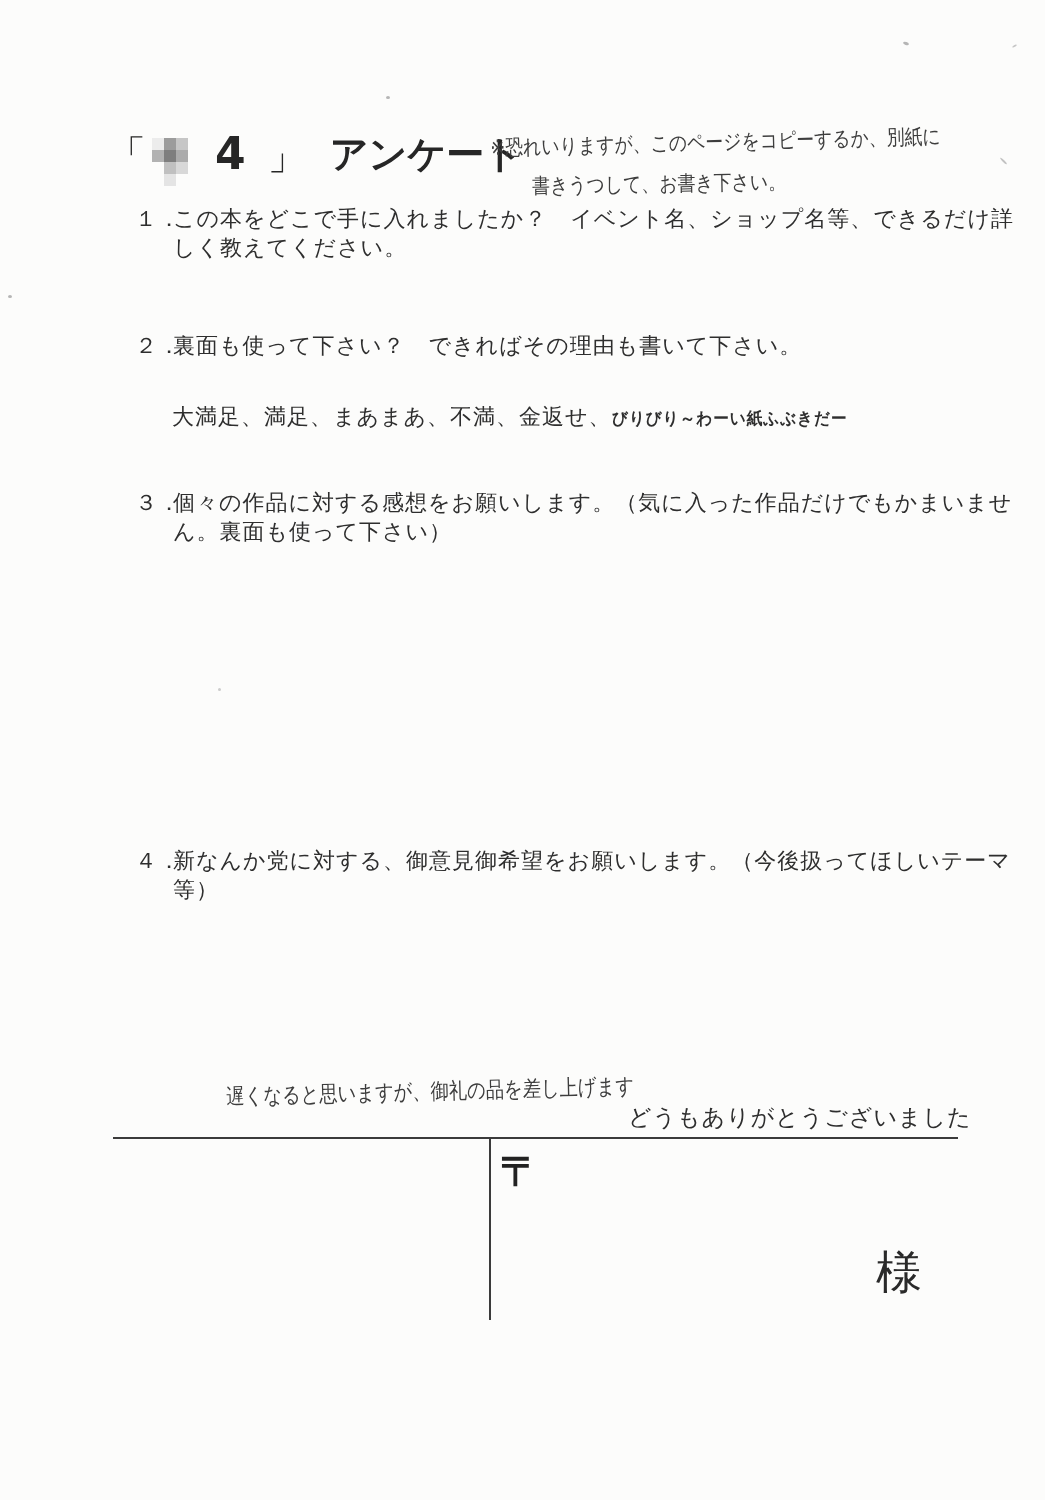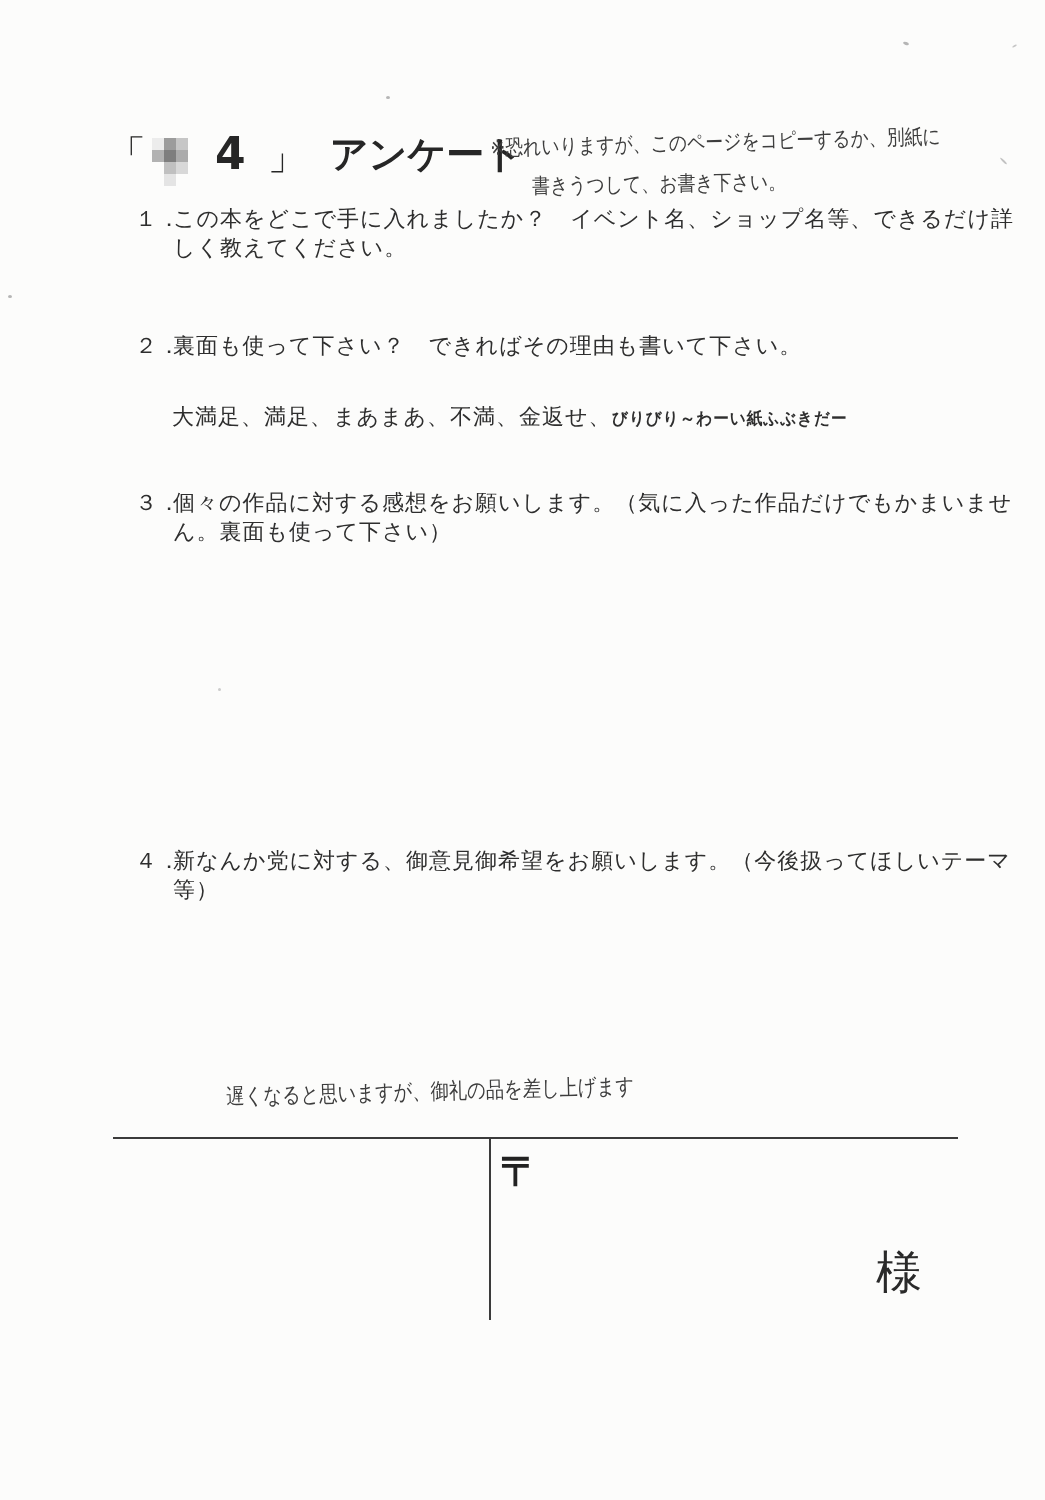--- a/index.html
+++ b/index.html
@@ -162,20 +162,21 @@
   <div class="question print" style="left:135px; top:846px;">
     <span class="q-num">４．</span>
     <span class="q-lines">
       <div>新なんか党に対する、御意見御希望をお願いします。（今後扱ってほしいテーマ</div>
       <div>等）</div>
     </span>
   </div>
 
   <div class="hand hand-note" style="position:absolute; left:226px; top:1082px; font-size:22px; transform: rotate(-1.5deg) scaleX(0.83);">遅くなると思いますが、御礼の品を差し上げます</div>
 
+  <div class="thanks-print print">どうもありがとうございました</div>
 
   <div class="rule" style="left:113px; top:1137px; width:845px; height:2px;"></div>
   <div class="rule" style="left:489px; top:1138px; width:2px; height:182px;"></div>
 
   <div class="postal">〒</div>
 
   <div class="honorific">様</div>
 
   <div class="speck" style="left:903px; top:42px; width:6px; height:3px; transform:rotate(20deg);"></div>
   <div class="speck" style="left:386px; top:96px; width:4px; height:3px;"></div>

